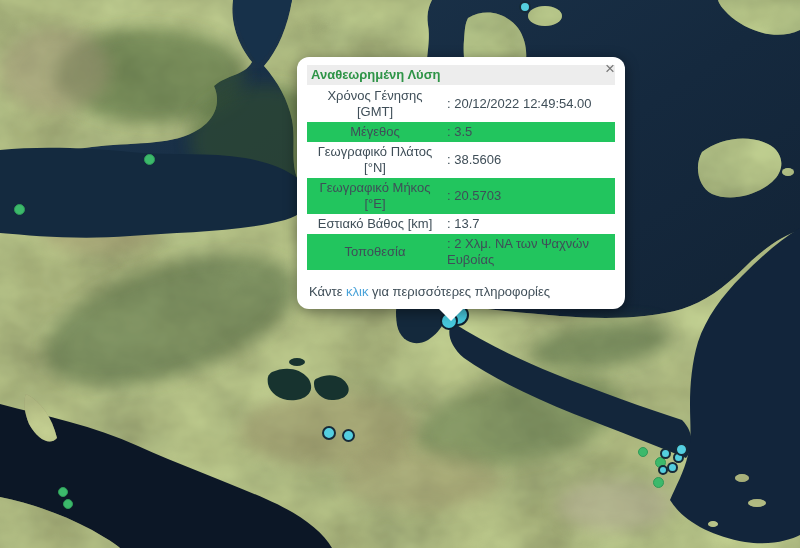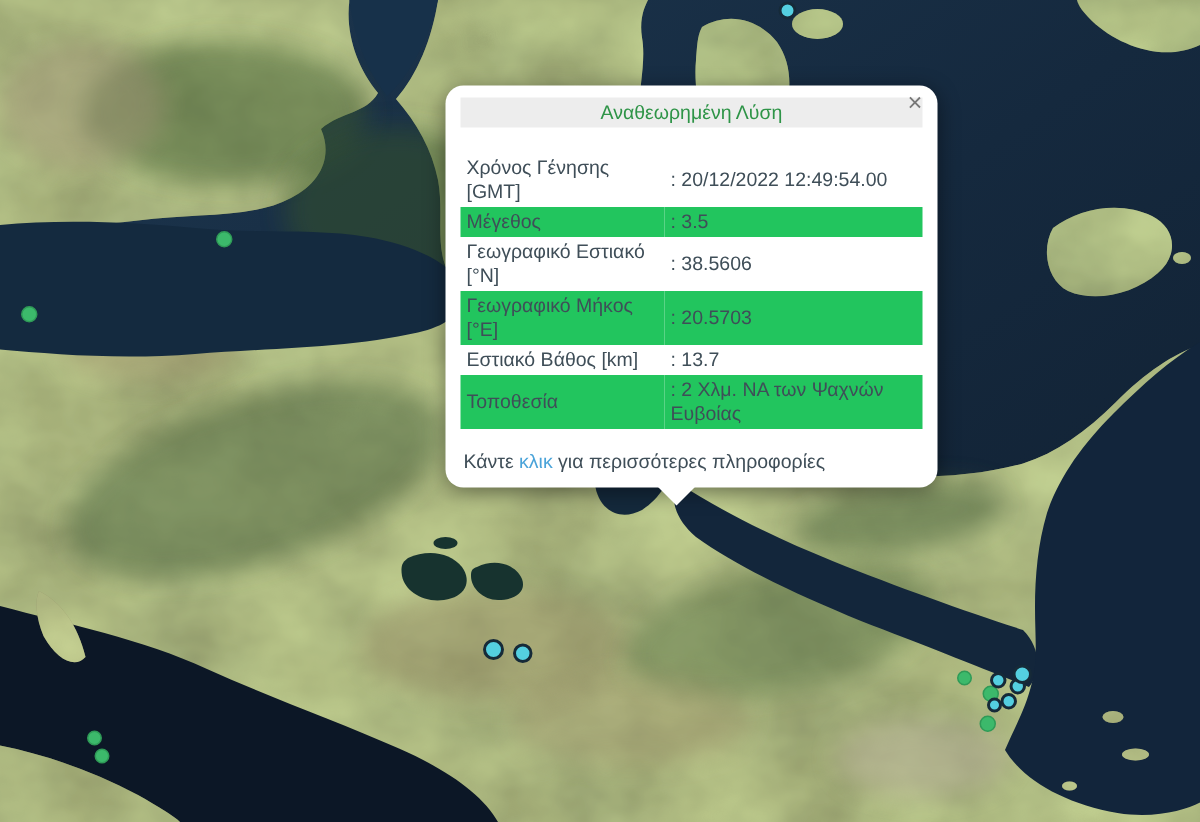--- a/index.html
+++ b/index.html
@@ -14,25 +14,25 @@
   .mk.selected{background:var(--selected-fill,#47c9dd);border:2px solid var(--selected-border,#0f2230);}
 
   
   .popup{position:absolute;left:297px;top:57px;width:328px;background:#fff;
          border-radius:12px;box-shadow:0 3px 14px rgba(0,0,0,.45);
          padding:8px 10px 9px;box-sizing:border-box;color:#3f4e58;font-size:13px;z-index:30;}
   .popup::after{content:"";position:absolute;bottom:-12px;left:141px;width:0;height:0;
          border:13px solid transparent;border-top:13px solid #fff;border-bottom:0;}
   .popup .close{position:absolute;top:4px;right:10px;color:#777;font-size:17px;
          line-height:16px;text-decoration:none;cursor:pointer;font-weight:400;}
-  .popup .title{background:#ededed;text-align:center;color:var(--title-color,#2e9447);
-         padding:2px 4px;line-height:16px;margin-bottom:17px;}
+  .popup .title{background:#ededed;color:var(--title-color,#2e9447);
+         padding:2px 4px;line-height:16px;margin-bottom:1px;font-weight:bold;}
   .popup table{width:100%;border-collapse:collapse;table-layout:fixed;}
   .popup td{padding:2px 4px;line-height:16px;vertical-align:middle;}
-  .popup td.lbl{width:128px;}
+  .popup td.lbl{width:128px;text-align:center;}
   .popup tr.alt{background:#22c55e;}
   .popup .footer{margin-top:12px;padding:2px 2px 0;line-height:16px;}
   .popup .lnk{color:var(--link-color,#4aa3d9);text-decoration:none;cursor:pointer;}
 </style>
 </head>
 <body>
 
 <div class="stage">
 
   <svg width="800" height="548" viewBox="0 0 800 548" aria-hidden="true">
@@ -131,21 +131,21 @@
       <tbody>
           <tr>
             <td class="lbl">Χρόνος Γένησης [GMT]</td>
             <td class="val">: 20/12/2022 12:49:54.00</td>
           </tr>
           <tr class="alt">
             <td class="lbl">Μέγεθος</td>
             <td class="val">: 3.5</td>
           </tr>
           <tr>
-            <td class="lbl">Γεωγραφικό Εστιακό [°N]</td>
+            <td class="lbl">Γεωγραφικό Πλάτος [°N]</td>
             <td class="val">: 38.5606</td>
           </tr>
           <tr class="alt">
             <td class="lbl">Γεωγραφικό Μήκος [°E]</td>
             <td class="val">: 20.5703</td>
           </tr>
           <tr>
             <td class="lbl">Εστιακό Βάθος [km]</td>
             <td class="val">: 13.7</td>
           </tr>

